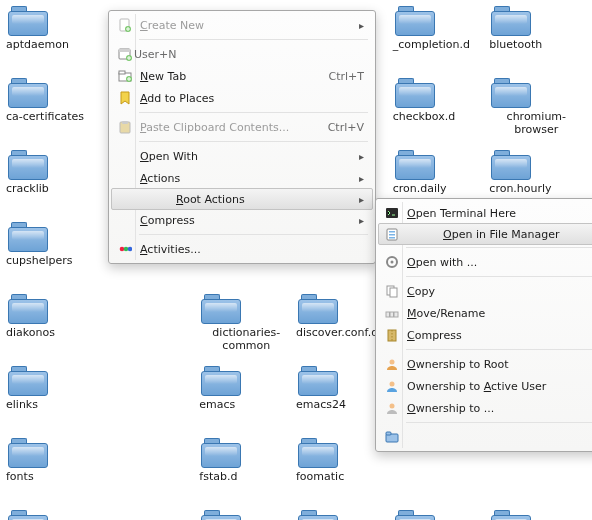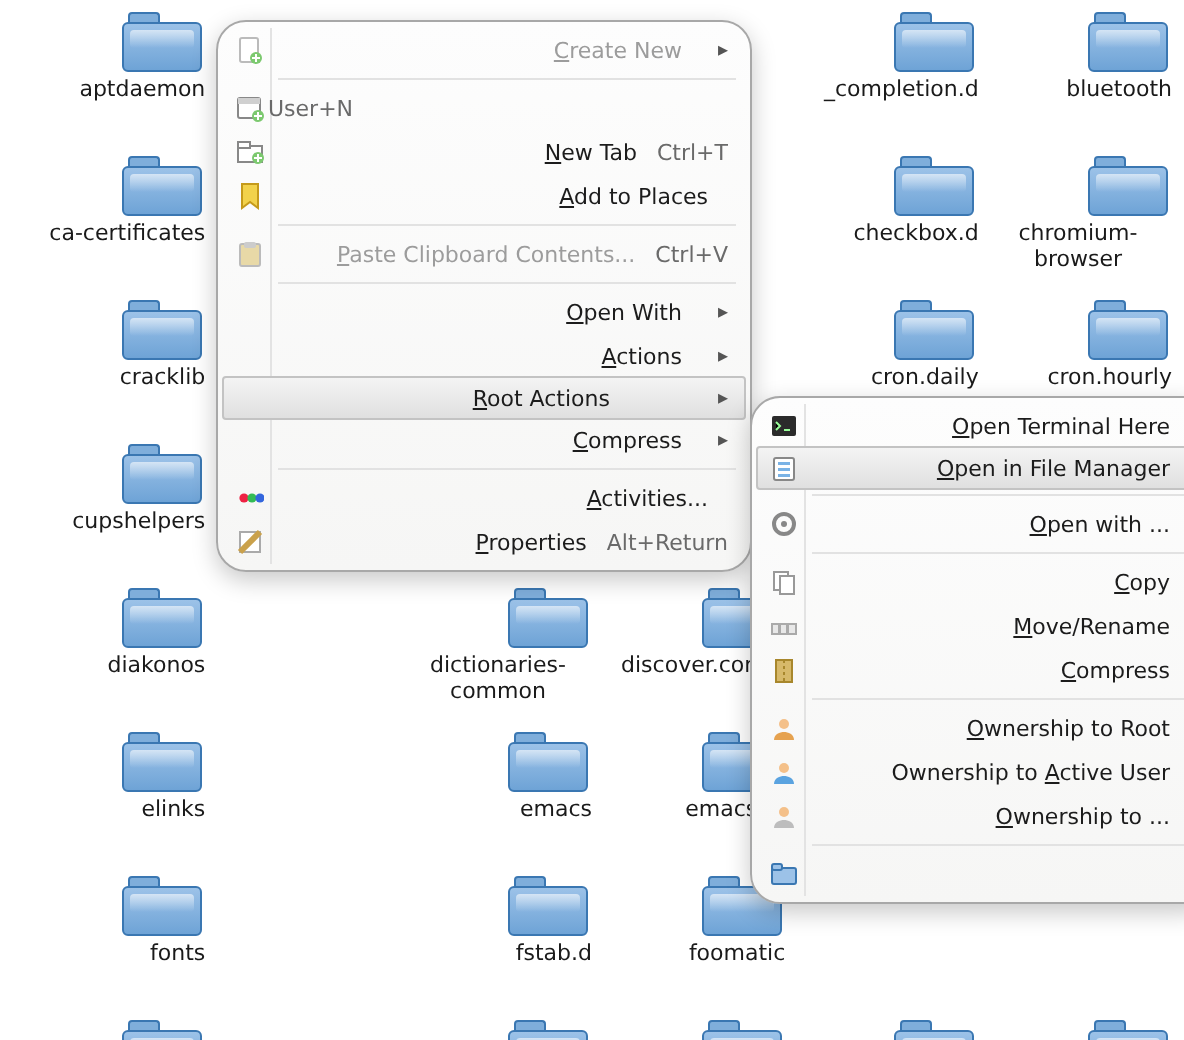--- a/index.html
+++ b/index.html
@@ -14,21 +14,21 @@
   .desktop {
     position: absolute; inset: 0;
     display: grid;
     grid-template-columns: repeat(6, 1fr);
     grid-auto-rows: 72px;
     padding: 4px 6px;
     column-gap: 0px;
     row-gap: 0px;
   }
   .cell {
-    display: flex; flex-direction: column; align-items: flex-end;
+    display: flex; flex-direction: column; align-items: flex-start;
     justify-content: flex-start;
     text-align: center;
     padding-top: 2px;
   }
   .folder-icon {
     width: 44px; height: 30px; position: relative; margin-bottom: 2px;
   }
   .folder-icon .tab {
     position: absolute; top: 0; left: 5px; width: 16px; height: 7px;
     background: #7faedb; border: 1px solid #3a77b2; border-bottom: none;
@@ -44,24 +44,23 @@
     background: linear-gradient(rgba(255,255,255,.6), rgba(255,255,255,0));
     border-radius:2px;
   }
   .label { max-width: 94px; line-height: 13px; color:#1a1a1a; word-break: break-word;}
   
   
   .menu {
     position: absolute;
     background: linear-gradient(#fdfdfd,#f6f6f5);
     border: 1px solid #a8a8a8;
-    border-radius: 15px;
+    border-radius: 3px;
     box-shadow: 0 4px 12px rgba(0,0,0,.22);
     padding: 3px 3px;
-    text-align: right;
   }
   .menu .gutter {
     position: absolute; left:26px; top:3px; bottom:3px; width:1px;
     background: #e3e3e3;
   }
   .menu-item {
     display: flex; align-items: center;
     height: 22px;
     padding: 0 8px 0 4px;
     border-radius: 2px;
@@ -367,30 +366,20 @@
     <div class="menu-item">
       <span class="ic">
         <svg width="14" height="14">
           <circle cx="4" cy="7" r="2.3" fill="#e24"></circle>
           <circle cx="8" cy="7" r="2.3" fill="#3b5"></circle>
           <circle cx="12" cy="7" r="2.3" fill="#36d"></circle>
         </svg>
       </span>
       <span class="txt"><span class="mn">A</span>ctivities...</span>
     </div>
-    <div class="menu-item">
-      <span class="ic">
-        <svg width="14" height="14">
-          <rect x="2" y="2" width="10" height="10" fill="#fff" stroke="#aaa"></rect>
-          <path d="M2 12L12 2" stroke="#caa14b" stroke-width="3"></path>
-        </svg>
-      </span>
-      <span class="txt"><span class="mn">P</span>roperties</span>
-      <span class="shortcut">Alt+Return</span>
-    </div>
   </div>
 
 <div class="menu" id="menu2">
   <div class="gutter"></div>
 <div class="menu-item">
       <span class="ic">
         <svg width="14" height="14">
           <rect x="1" y="2" width="12" height="10" rx="1" fill="#2b2b2b"></rect>
           <path d="M3 5l2 2-2 2M7 9h3" stroke="#9f9" stroke-width="1"></path>
         </svg>

